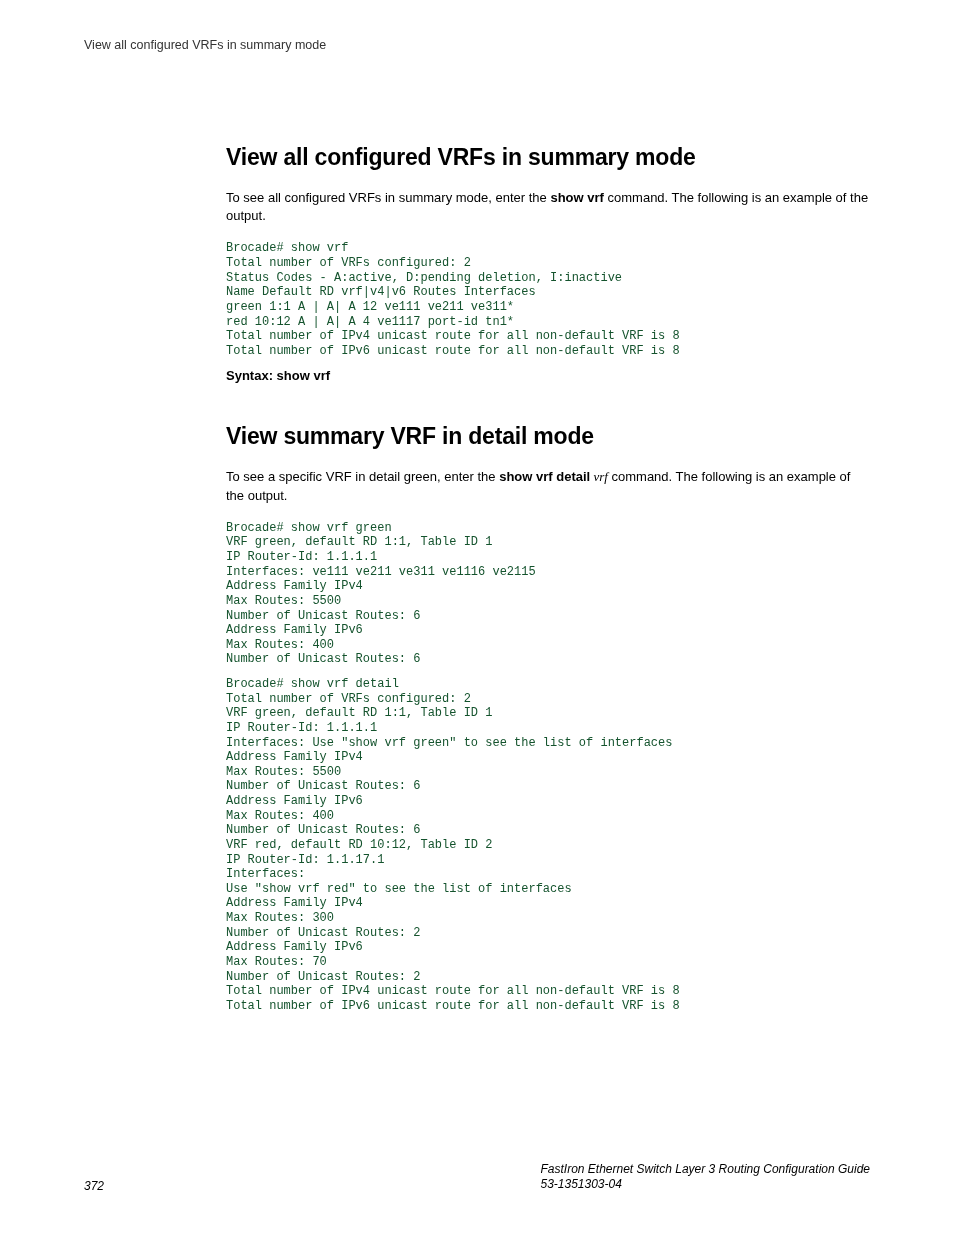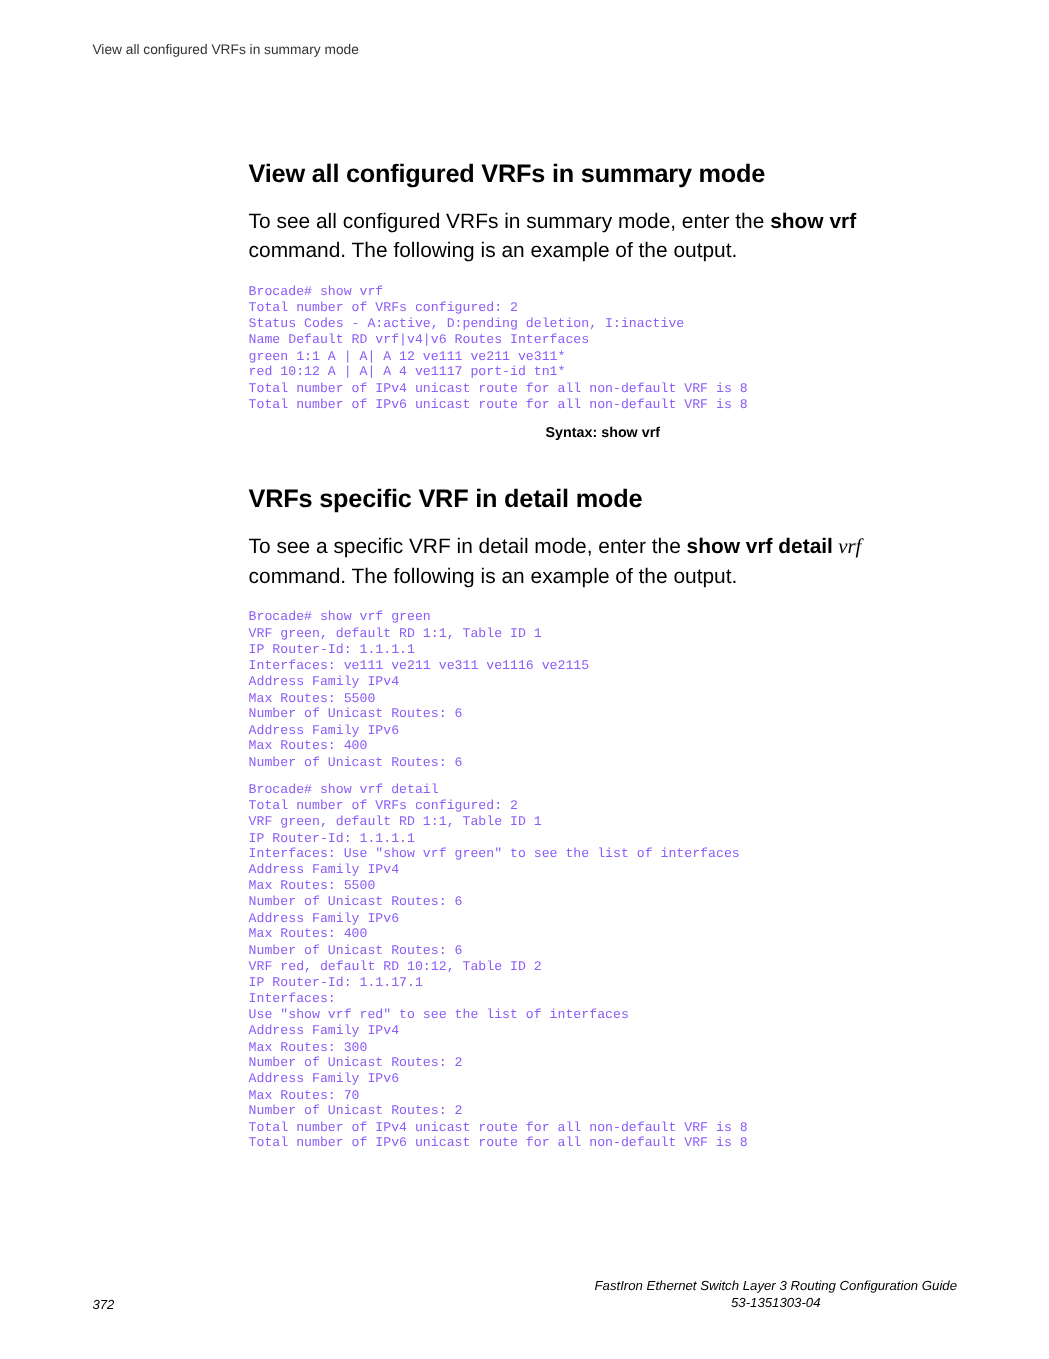--- a/index.html
+++ b/index.html
@@ -26,53 +26,52 @@
   }
   h2 {
     font-family: Arial, Helvetica, sans-serif;
     font-weight: 700;
     font-size: 23px;
     margin: 0 0 18px 0;
     letter-spacing: -0.2px;
     font-stretch: condensed;
   }
   .para {
-    font-size: 19px;
+    font-size: 13px;
     line-height: 1.4;
     margin: 0 0 16px 0;
   }
   .para .bold { font-weight: 700; }
   .para .ital { font-style: italic; font-family: Liberation Serif, serif; }
   pre.code {
     font-family: "Courier New", Courier, monospace;
     font-size: 12px;
     line-height: 1.22;
     white-space: pre;
     margin: 0 0 10px 0;
-    color: #8b5cf6;
+    color: #14532d;
   }
   .syntax {
     font-size: 13px;
     margin: 6px 0 40px 0;
-    text-align: center;
   }
   .syntax .bold { font-weight: 700; }
   .syntax .ital { font-style: italic; }
   .footer {
     position: absolute;
     left: 84px;
     right: 84px;
     bottom: 42px;
     display: flex;
     justify-content: space-between;
     align-items: flex-end;
     font-size: 12px;
     font-style: italic;
   }
-  .footer .right { text-align: center; line-height: 1.3; }
+  .footer .right { text-align: left; line-height: 1.3; }
 </style>
 </head>
 <body>
 
 <div class="page">
 
   <div class="running-header">View all configured VRFs in summary mode</div>
 
   <div class="content">
 
@@ -85,23 +84,23 @@
 Status Codes - A:active, D:pending deletion, I:inactive
 Name Default RD vrf|v4|v6 Routes Interfaces
 green 1:1 A | A| A 12 ve111 ve211 ve311*
 red 10:12 A | A| A 4 ve1117 port-id tn1*
 Total number of IPv4 unicast route for all non-default VRF is 8
 Total number of IPv6 unicast route for all non-default VRF is 8</pre>
     <p class="syntax">
       <span class="bold">Syntax: </span><span class="bold">show vrf</span><span class="ital"></span>
     </p>
 
-    <h2>VRFs specific VRF in detail mode</h2>
+    <h2>View summary VRF in detail mode</h2>
     <p class="para">
-      <span>To see a specific VRF in detail mode, enter the </span><span class="bold">show vrf detail</span><span class="ital"> vrf</span><span> command. The following is an example of the output.</span>
+      <span>To see a specific VRF in detail green, enter the </span><span class="bold">show vrf detail</span><span class="ital"> vrf</span><span> command. The following is an example of the output.</span>
     </p>
     <pre class="code">Brocade# show vrf green
 VRF green, default RD 1:1, Table ID 1
 IP Router-Id: 1.1.1.1
 Interfaces: ve111 ve211 ve311 ve1116 ve2115
 Address Family IPv4
 Max Routes: 5500
 Number of Unicast Routes: 6
 Address Family IPv6
 Max Routes: 400

